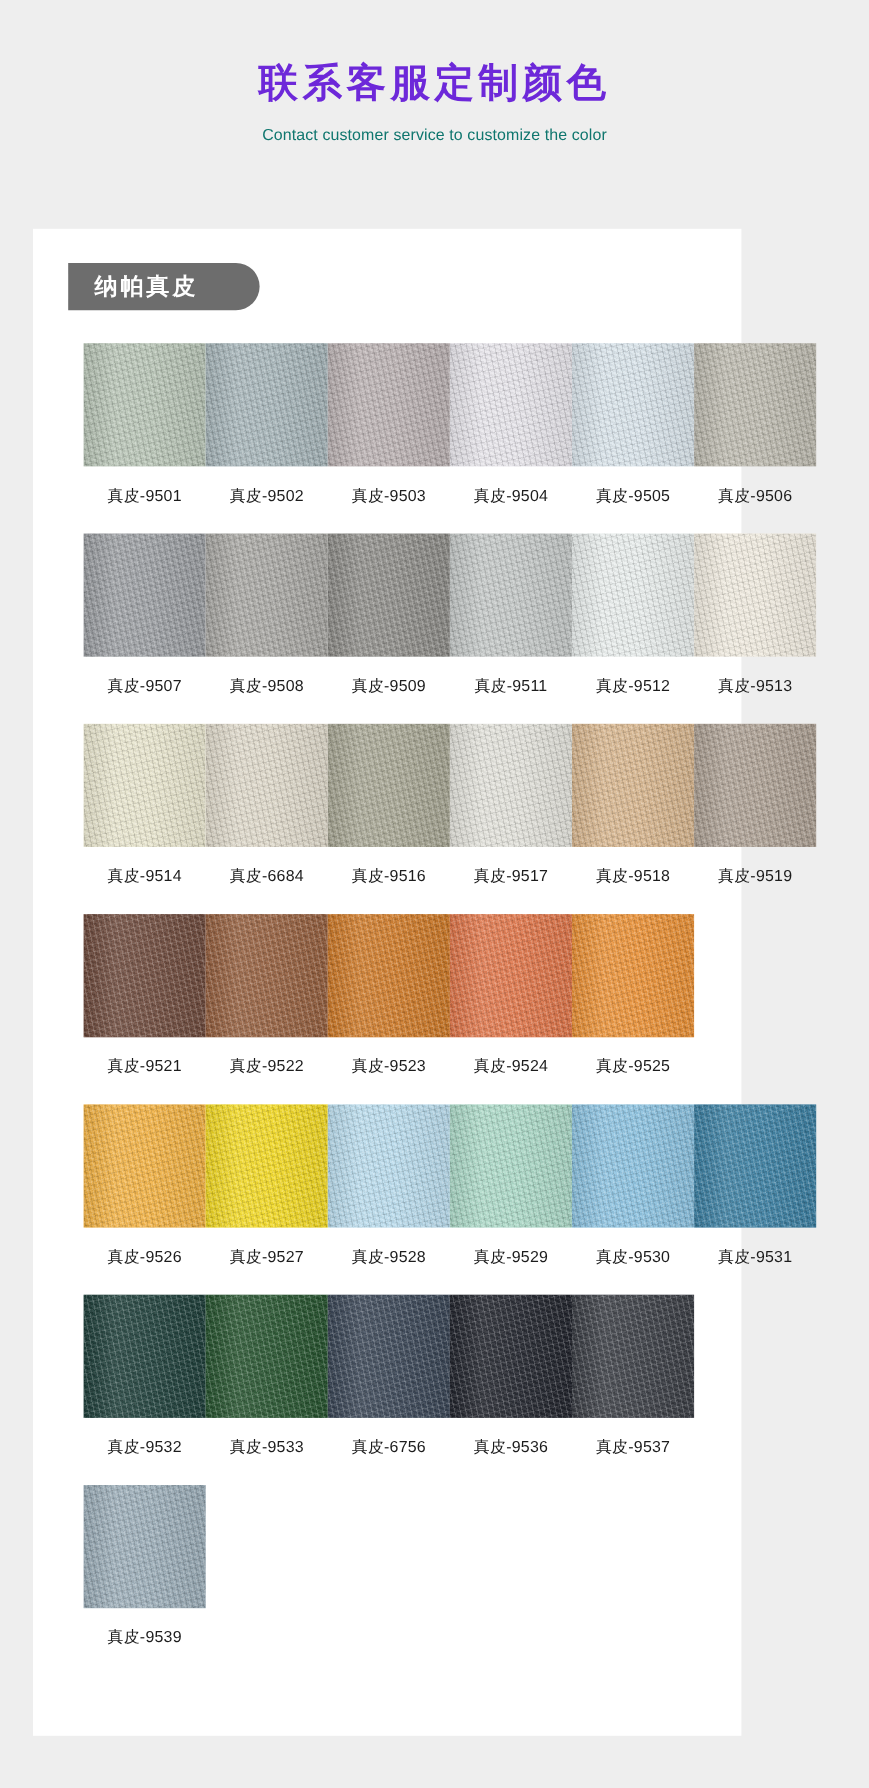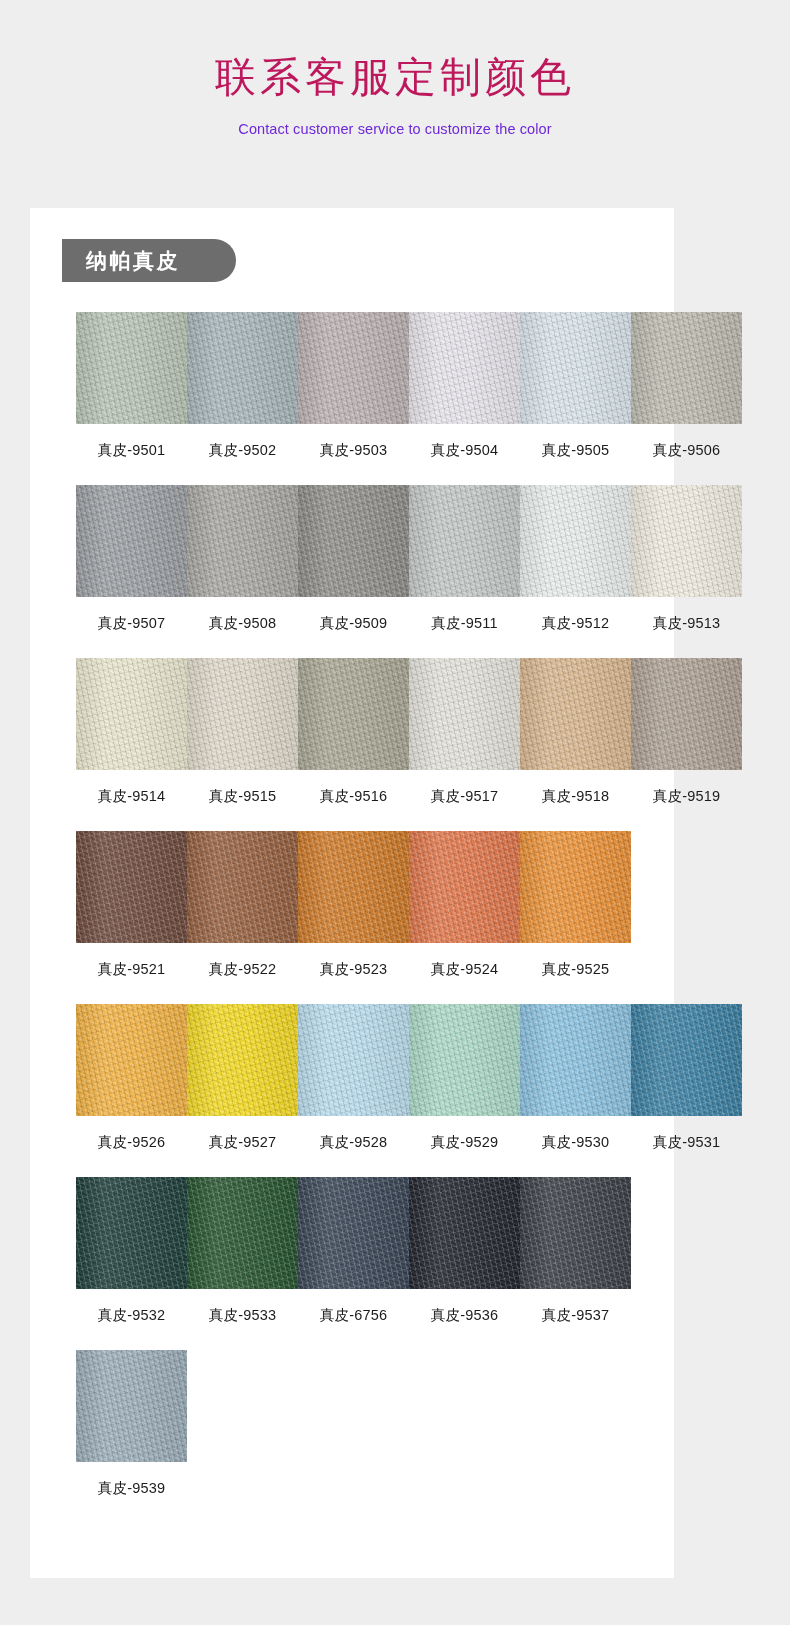--- a/index.html
+++ b/index.html
@@ -18,33 +18,33 @@
   }
 
   
   .page-header {
     width: 790px;
     padding-top: 52px;
     text-align: center;
   }
 
   .page-title {
-    font-size: 41px;
-    font-weight: 400;
+    font-size: 36px;
+    font-weight: 700;
     letter-spacing: 4px;
-    color: #be185d;
+    color: #6d28d9;
     line-height: 1.25;
   }
 
   .page-subtitle {
     margin-top: 18px;
     font-size: 14.5px;
     font-weight: 400;
     letter-spacing: 0.1px;
-    color: #6d28d9;
+    color: #0f766e;
   }
 
   
   .swatch-card {
     position: absolute;
     left: 30px;
     top: 208px;
     width: 644px;
     height: 1370px;
     background: #ffffff;
@@ -221,21 +221,21 @@
           <div class="swatch-label">真皮-9513</div>
         </div>
       </div>
       <div class="swatch-row">
         <div class="swatch-cell">
           <div class="swatch-chip" style="background-color: rgb(232, 229, 205);"></div>
           <div class="swatch-label">真皮-9514</div>
         </div>
         <div class="swatch-cell">
           <div class="swatch-chip" style="background-color: rgb(222, 216, 201);"></div>
-          <div class="swatch-label">真皮-9515</div>
+          <div class="swatch-label">真皮-6684</div>
         </div>
         <div class="swatch-cell">
           <div class="swatch-chip" style="background-color: rgb(168, 167, 148);"></div>
           <div class="swatch-label">真皮-9516</div>
         </div>
         <div class="swatch-cell">
           <div class="swatch-chip" style="background-color: rgb(226, 225, 218);"></div>
           <div class="swatch-label">真皮-9517</div>
         </div>
         <div class="swatch-cell">

